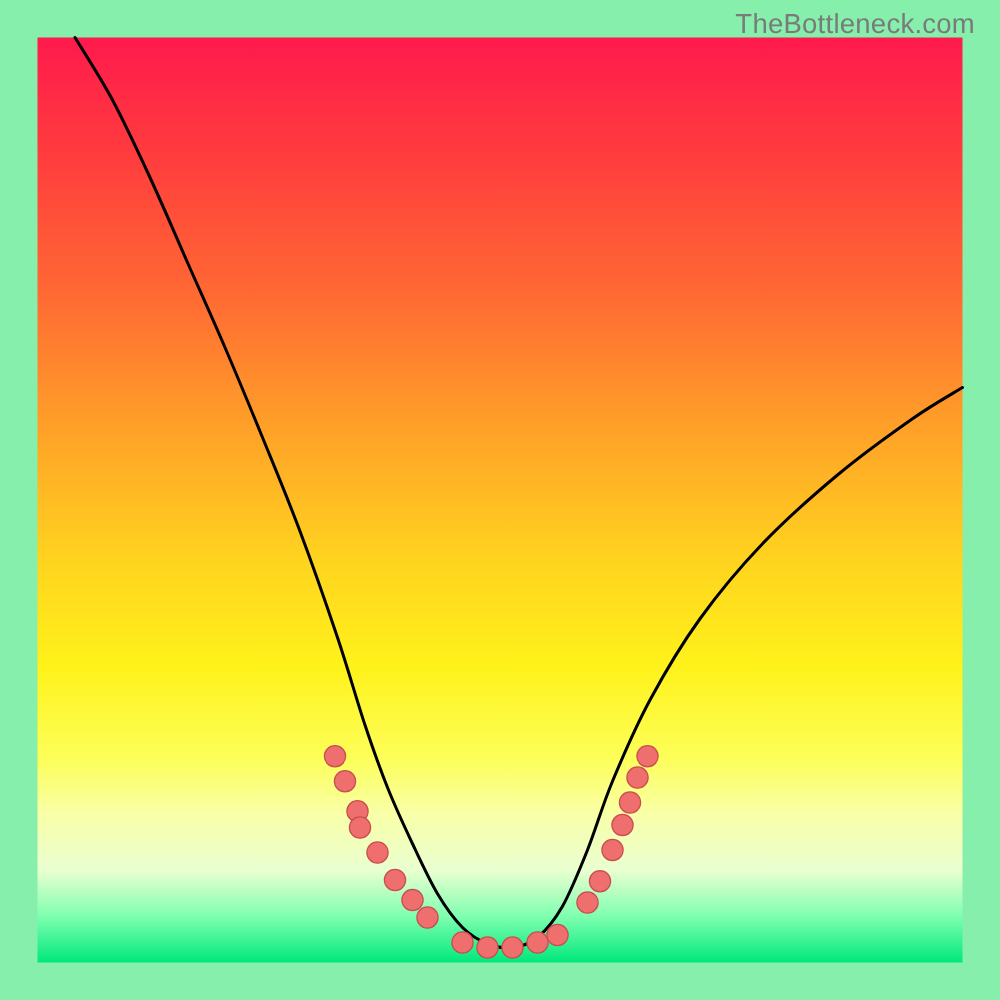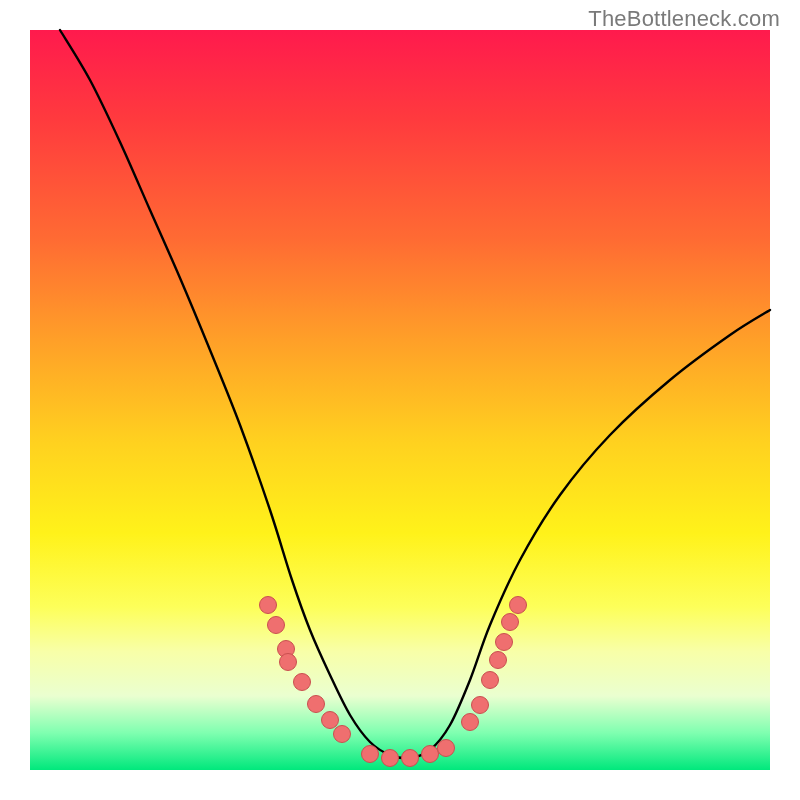--- a/index.html
+++ b/index.html
@@ -10,21 +10,21 @@
     background: #000;
     overflow: hidden;
     font-family: Arial, Helvetica, sans-serif;
   }
   .frame {
     position: absolute;
     left: 0;
     top: 0;
     width: 800px;
     height: 800px;
-    background: #ffffff;
+    background: #86efac;
   }
   .plot {
     position: absolute;
     left: 30px;
     top: 30px;
     width: 740px;
     height: 740px;
     background: linear-gradient(to bottom,
       #ff1a4d 0%,
       #ff3a3e 12%,

